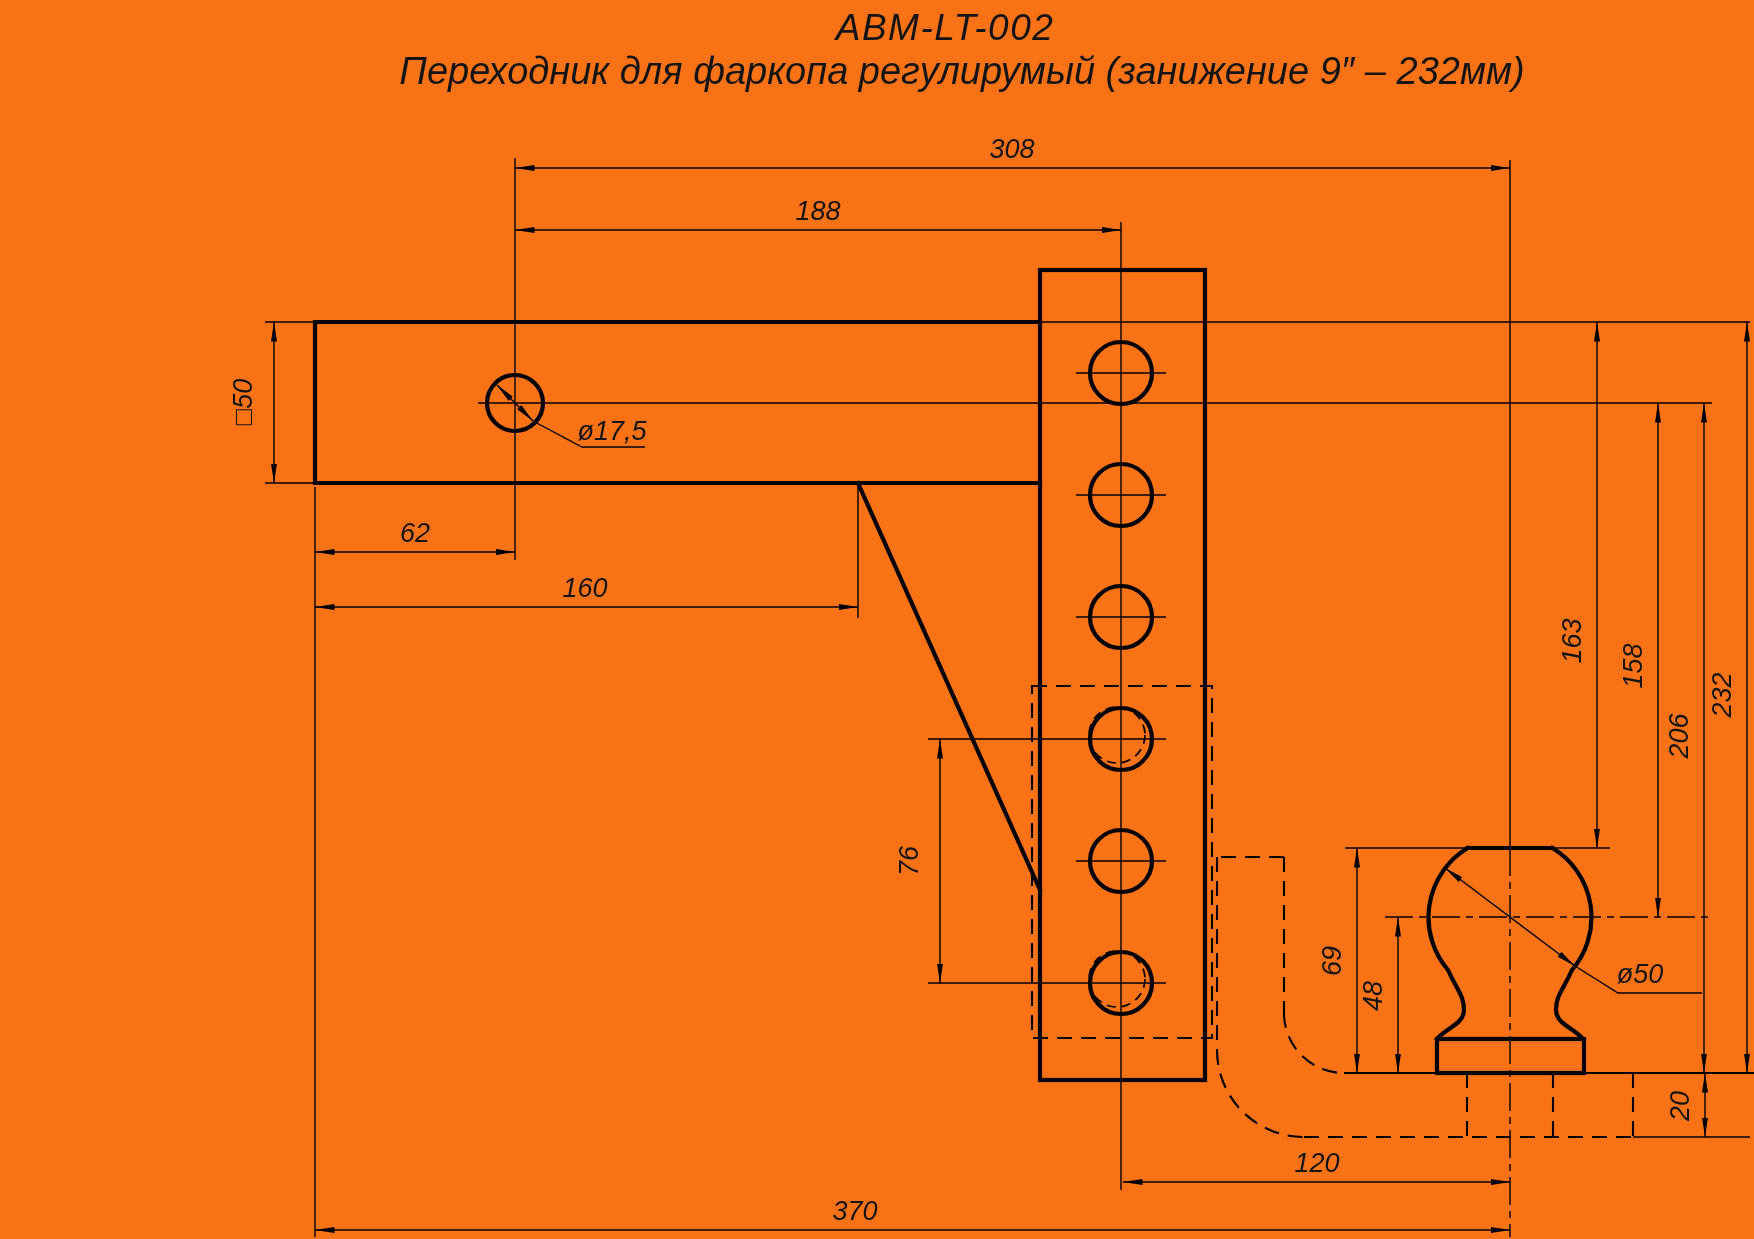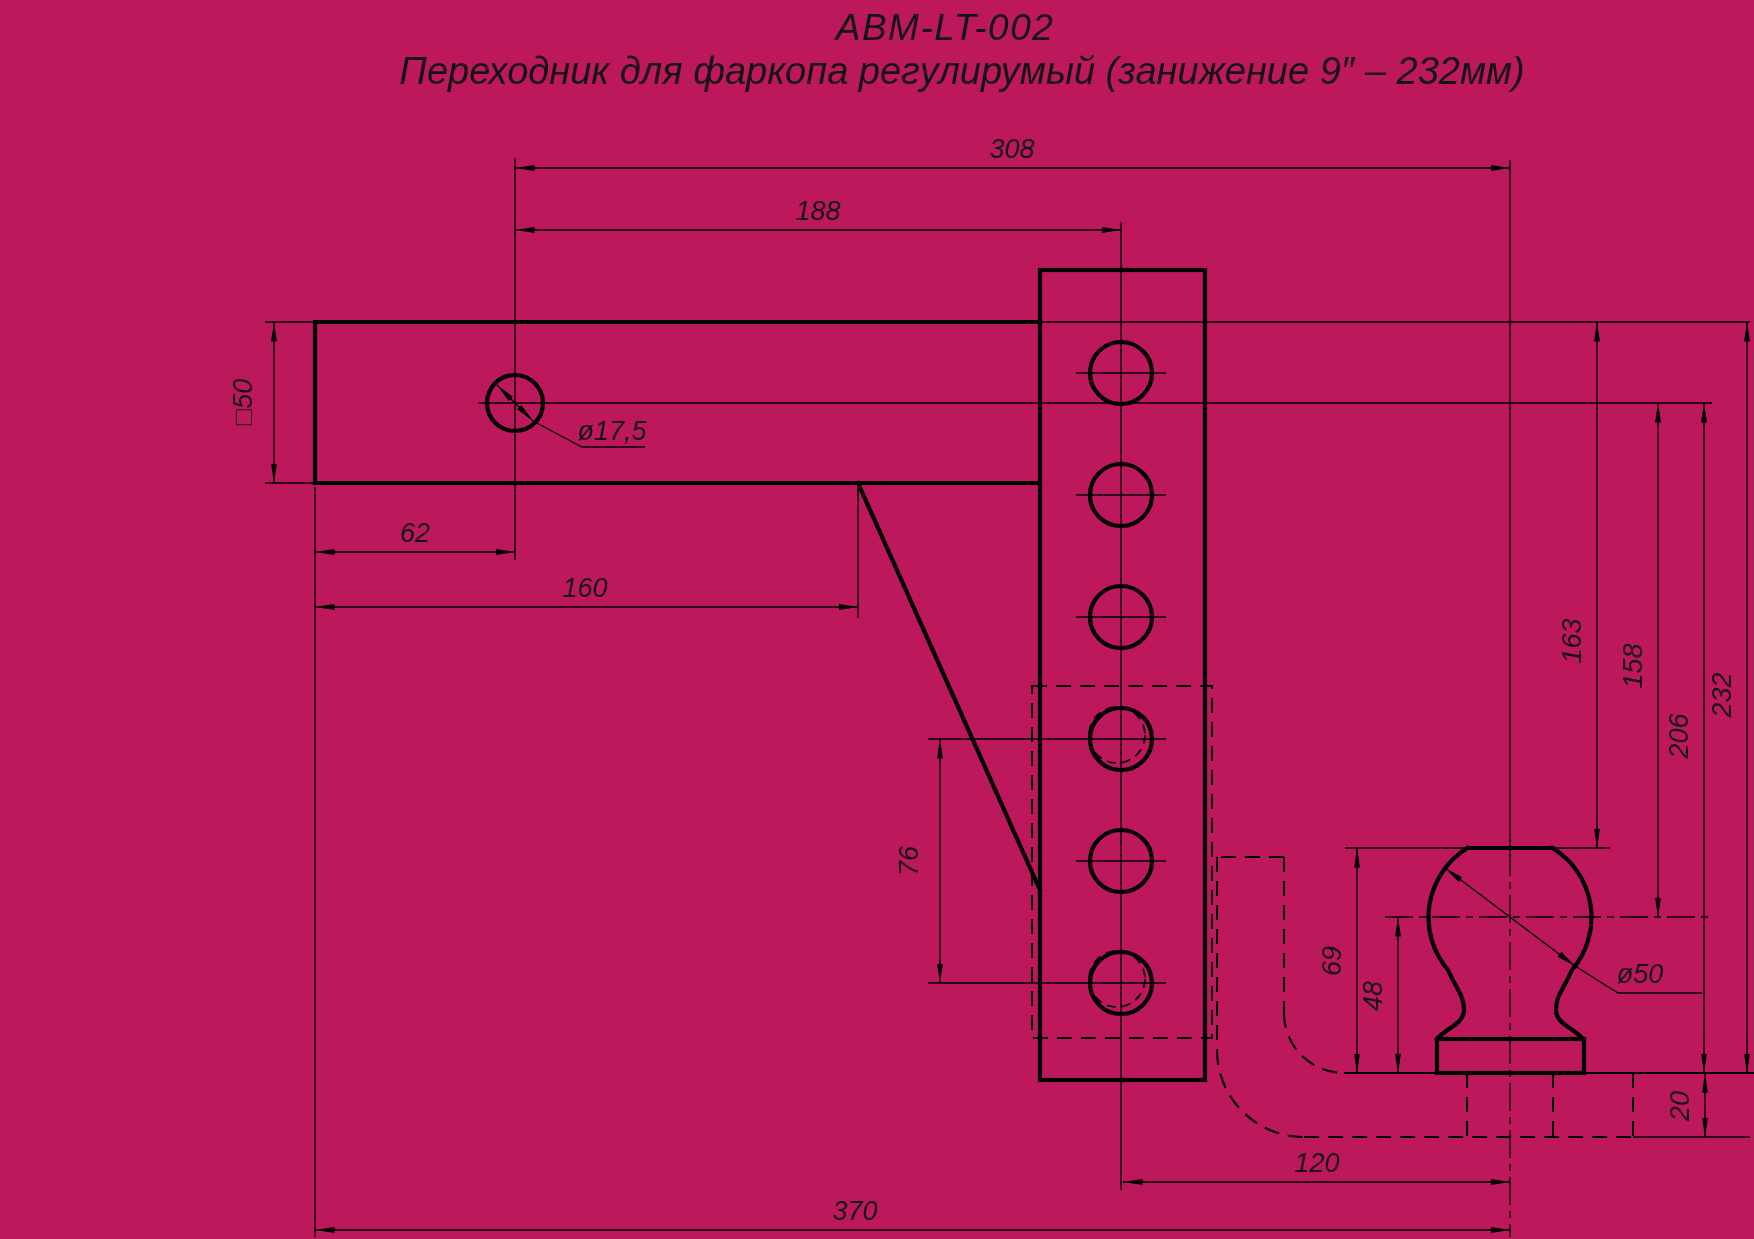--- a/index.html
+++ b/index.html
@@ -1,16 +1,16 @@
 <!DOCTYPE html>
 <html><head>
 <meta charset="utf-8">
 <style>
   html,body{margin:0;padding:0;background:#ffffff;}
-  .page{width:1754px;height:1239px;position:relative;background:#be185d;overflow:hidden;}
+  .page{width:1754px;height:1239px;position:relative;background:#f97316;overflow:hidden;}
   svg{display:block;}
   
   .thick{stroke:#000;stroke-width:4.2;fill:none;stroke-linecap:square;}
   .thin{stroke:#000;stroke-width:1.4;fill:none;}
   .med{stroke:#000;stroke-width:2;fill:none;}
   .dash{stroke:#000;stroke-width:2.1;fill:none;stroke-dasharray:15 9;}
   .dashsm{stroke:#000;stroke-width:1.7;fill:none;stroke-dasharray:9 6;}
   .cline{stroke:#000;stroke-width:1.4;fill:none;stroke-dasharray:28 6 7 6;}
   .dim{stroke:#000;stroke-width:1.4;fill:none;}
   text{font-family:"Liberation Sans",sans-serif;font-style:italic;fill:#141414;}

